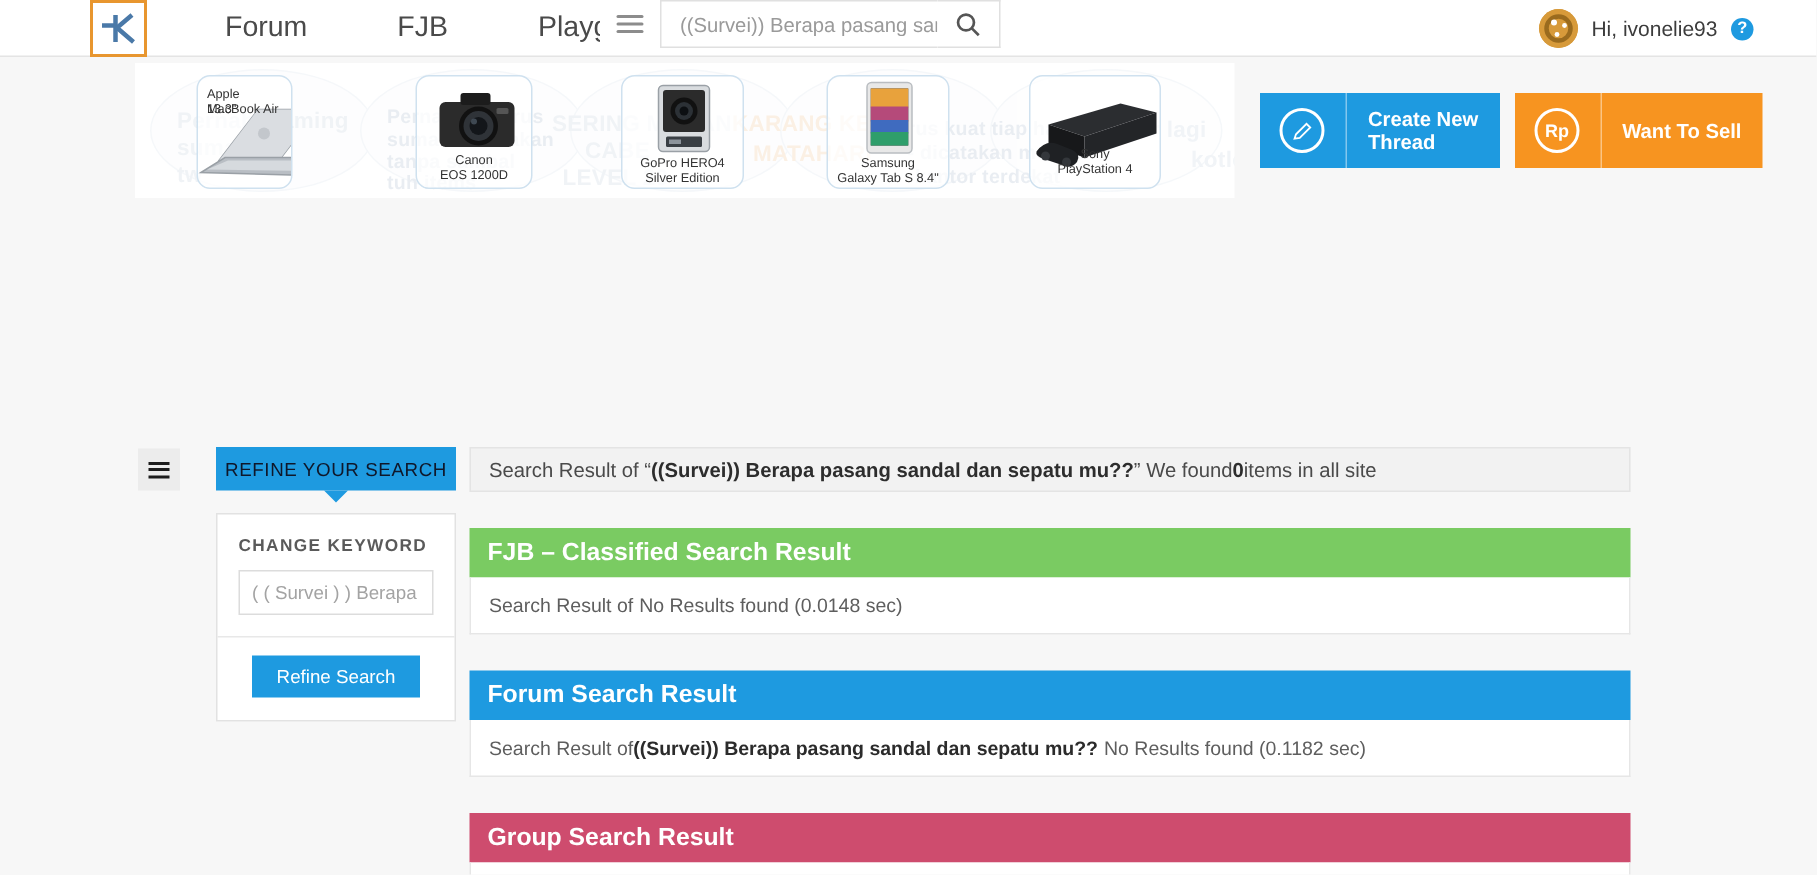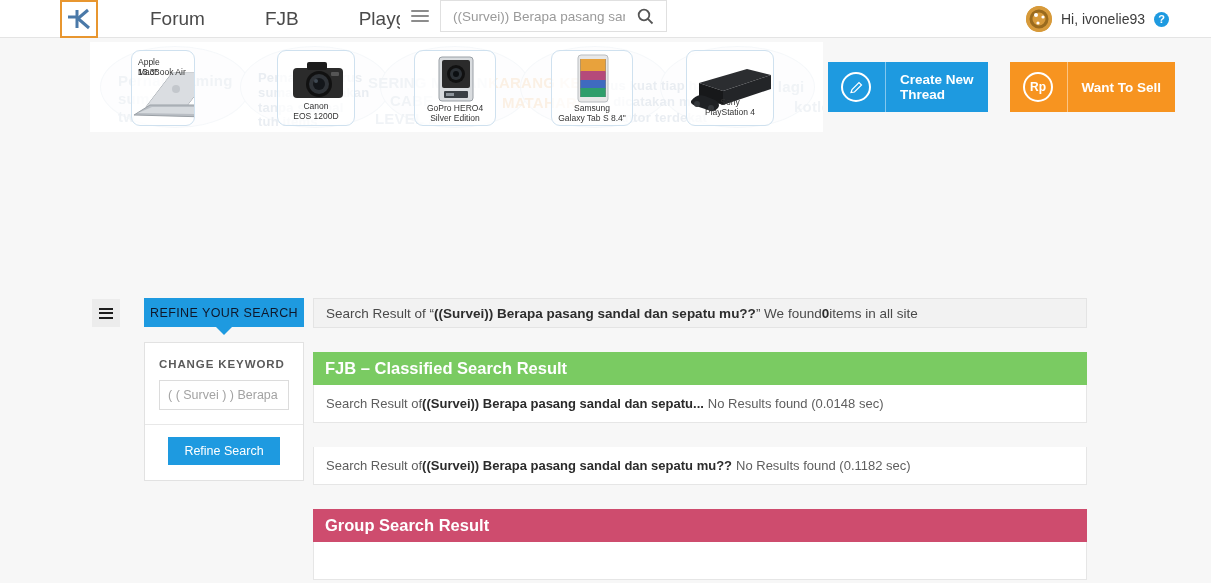--- a/index.html
+++ b/index.html
@@ -155,21 +155,21 @@
     left:0; right:0;
     font-size: 8.5px;
     color: #333;
     line-height: 10px;
   }
   .prod-art { position:absolute; }
 
   .cta-wrap {
     position: absolute;
     right: 36px; top: 20px;
-    display: flex; gap: 22px;
+    display: flex; gap: 10px;
   }
   .cta {
     height: 50px;
     display: flex; align-items: center;
     color: #fff;
     cursor: pointer;
   }
   .cta.blue { background: #1e9ae0; }
   .cta.orange { background: #f79420; }
   .cta-icon {
@@ -520,27 +520,27 @@
         <b>((Survei)) Berapa pasang sandal dan sepatu mu??</b>
         <span>” We found </span>
         <b>0</b>
         <span> items in all site</span>
     </div>
 
     <div class="block">
       <div class="block-head" style="background: rgb(122, 203, 98);">FJB – Classified Search Result</div>
       <div class="block-body">
         <span>Search Result of </span>
-          <b>((Survei)) Berapa pasang sandal dan sepatu...</b>
           <span class="sep"></span>
           <span>No Results found (0.0148 sec)</span>
       </div>
     </div>
 
     <div class="block">
+      <div class="block-head" style="background: rgb(30, 154, 224);">Forum Search Result</div>
       <div class="block-body">
         <span>Search Result of </span>
           <b>((Survei)) Berapa pasang sandal dan sepatu mu??</b>
           <span class="sep"></span>
           <span>No Results found (0.1182 sec)</span>
       </div>
     </div>
 
     <div class="block">
       <div class="block-head" style="background: rgb(206, 76, 110);">Group Search Result</div>

